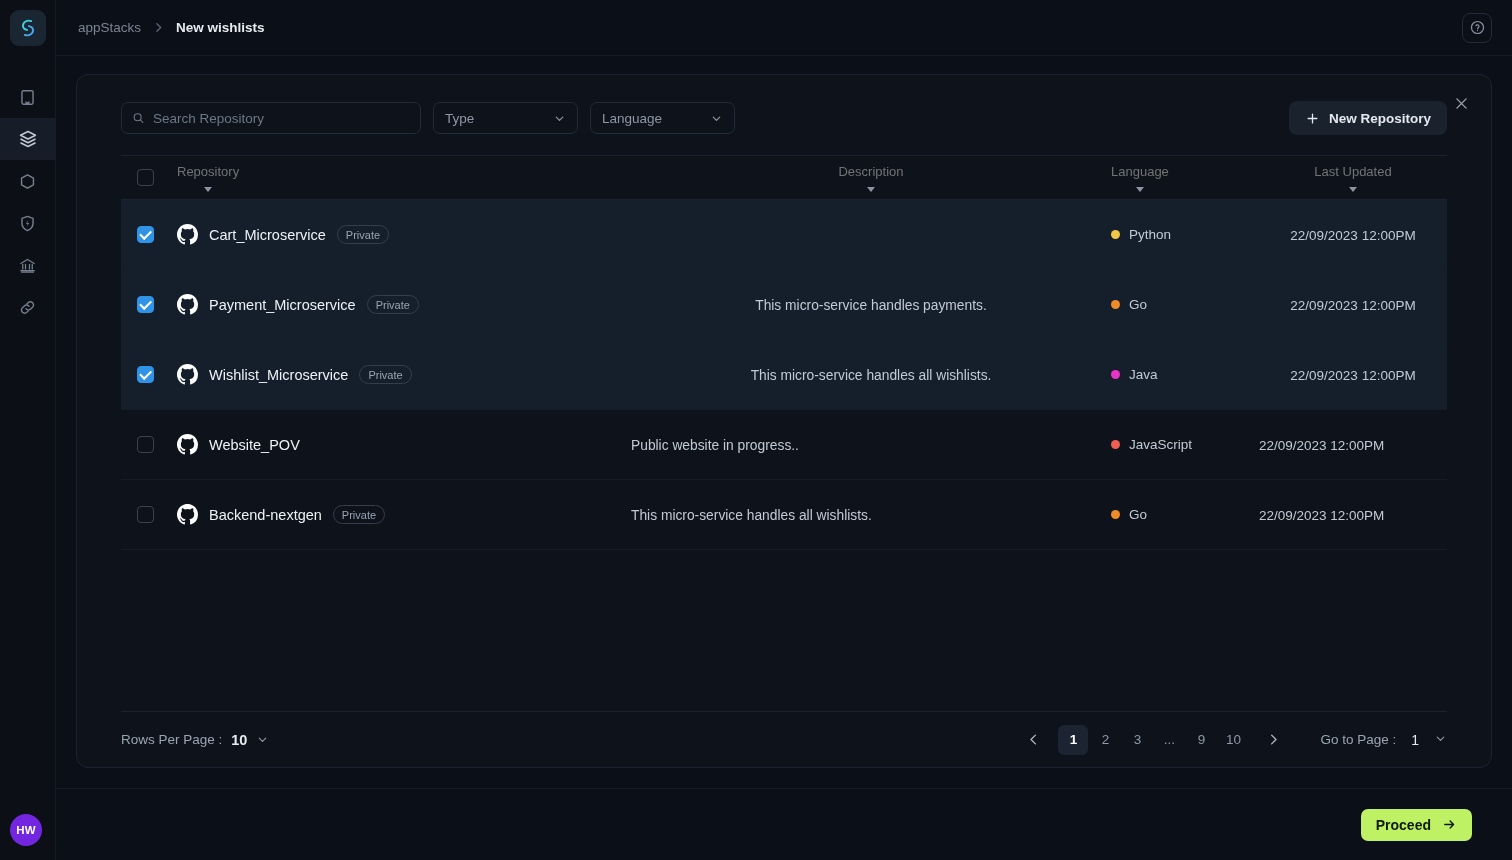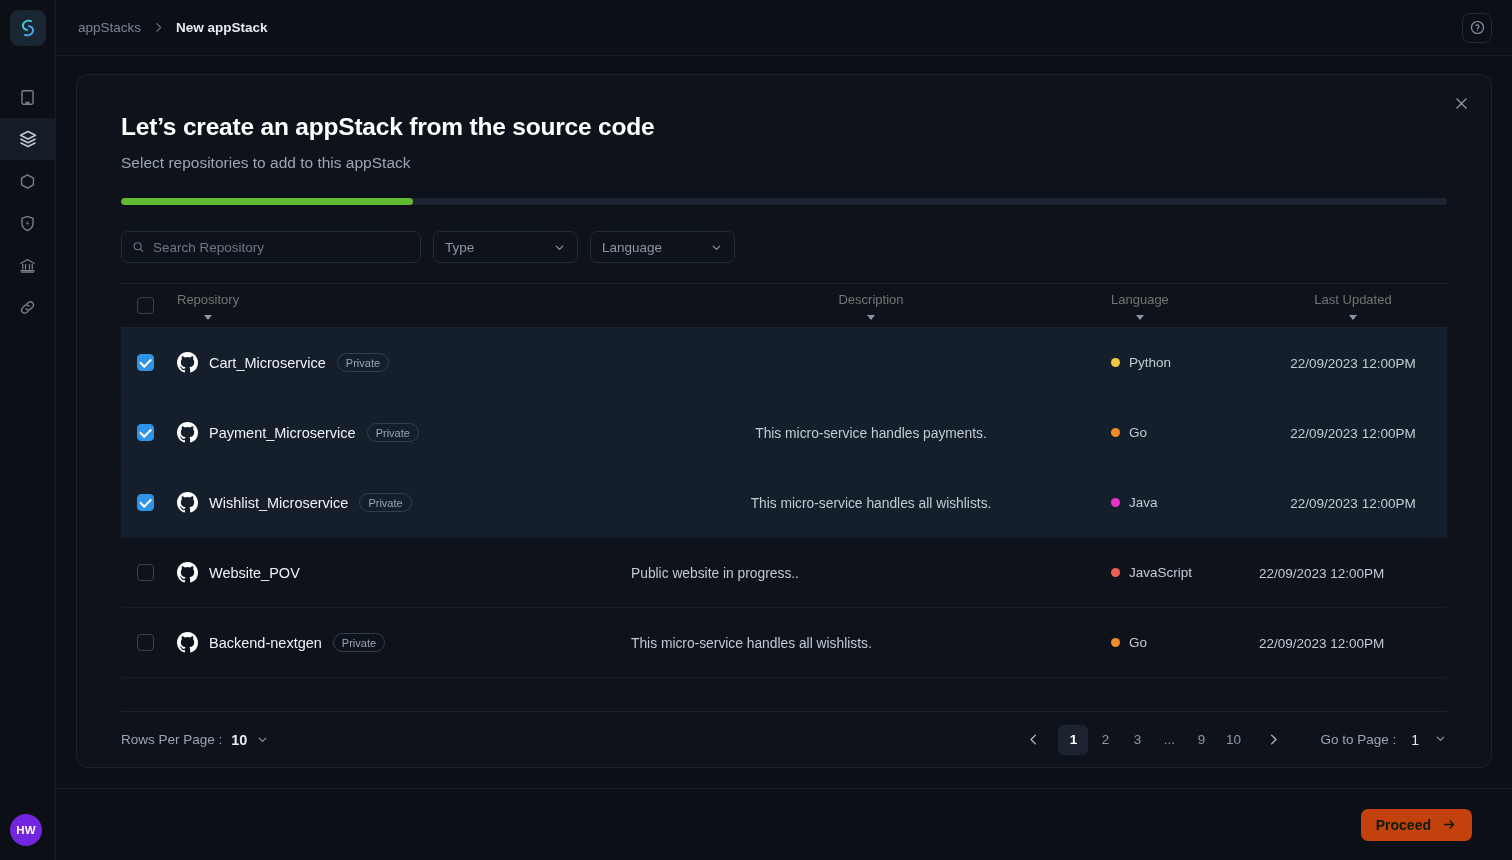--- a/index.html
+++ b/index.html
@@ -270,47 +270,40 @@
 <div class="main">
 
   <div class="topbar">
     <div class="crumbs">
       <span class="crumb-muted">appStacks</span>
       <span class="crumb-sep">
         <svg width="13" height="13" viewBox="0 0 24 24" fill="none" stroke="currentColor" stroke-width="2.4" stroke-linecap="round" stroke-linejoin="round">
             <path d="M9 5l7 7-7 7"></path>
           </svg>
       </span>
-      <span class="crumb-current">New appStack</span>
+      <span class="crumb-current">New wishlists</span>
     </div>
     <div class="help-btn">
       <svg width="17" height="17" viewBox="0 0 24 24" fill="none" stroke="currentColor" stroke-width="1.7">
         <circle cx="12" cy="12" r="8.5"></circle>
         <path d="M9.8 9.4a2.3 2.3 0 014.3 1.1c0 1.6-2.1 1.9-2.1 3.3" stroke-linecap="round"></path>
         <circle cx="12" cy="16.4" r="0.9" fill="currentColor" stroke="none"></circle>
       </svg>
     </div>
   </div>
 
   <div class="card-wrap">
     <div class="card">
 
       <div class="close-x">
         <svg width="17" height="17" viewBox="0 0 24 24" fill="none" stroke="currentColor" stroke-width="1.9" stroke-linecap="round">
           <path d="M5.5 5.5l13 13M18.5 5.5l-13 13"></path>
         </svg>
       </div>
 
-      <div class="card-head">
-        <div class="title">Let’s create an appStack from the source code</div>
-        <div class="subtitle">Select repositories to add to this appStack</div>
-        <div class="progress-track">
-          <div class="progress-fill" id="progress-fill" style="width: 22%; background: rgb(97, 185, 52);"></div>
-        </div>
-      </div>
 
       <div class="filters">
         <div class="search-box">
           <svg width="14" height="14" viewBox="0 0 24 24" fill="none" stroke="#6c7787" stroke-width="2" stroke-linecap="round">
             <circle cx="10.5" cy="10.5" r="6.5"></circle>
               <path d="M15.5 15.5L20 20"></path>
           </svg>
           <input type="text" placeholder="Search Repository" style="">
         </div>
 
@@ -321,20 +314,26 @@
             </svg>
         </div>
 
         <div class="select-box select-lang">
           <span>Language</span>
           <svg width="13" height="13" viewBox="0 0 24 24" fill="none" stroke="currentColor" stroke-width="2.2" stroke-linecap="round" stroke-linejoin="round">
               <path d="M6 9.5l6 6 6-6"></path>
             </svg>
         </div>
 
+        <button class="new-repo-btn">
+          <svg width="15" height="15" viewBox="0 0 24 24" fill="none" stroke="currentColor" stroke-width="2.1" stroke-linecap="round">
+              <path d="M12 5v14M5 12h14"></path>
+            </svg>
+          <span>New Repository</span>
+        </button>
       </div>
 
       <div class="table-region">
         <div class="thead">
           <div class="c-check">
             <div class="chk" id="select-all-chk"></div>
           </div>
           <div class="c-repo">
             <div class="th">
               <span>Repository</span>
@@ -487,21 +486,21 @@
           <svg width="13" height="13" viewBox="0 0 24 24" fill="none" stroke="#8d97a6" stroke-width="2.2" stroke-linecap="round" stroke-linejoin="round">
               <path d="M6 9.5l6 6 6-6"></path>
             </svg>
         </div>
       </div>
 
     </div>
   </div>
 
   <div class="footer">
-    <button class="proceed" style="background: #c2410c;">
+    <button class="proceed" style="background: #bef264;">
       <span>Proceed</span>
       <span class="chev">
         <svg width="15" height="15" viewBox="0 0 24 24" fill="none" stroke="currentColor" stroke-width="2.3" stroke-linecap="round" stroke-linejoin="round">
             <path d="M4.5 12h14M13 6.5l5.5 5.5L13 17.5"></path>
           </svg>
       </span>
     </button>
   </div>
 
 </div>

